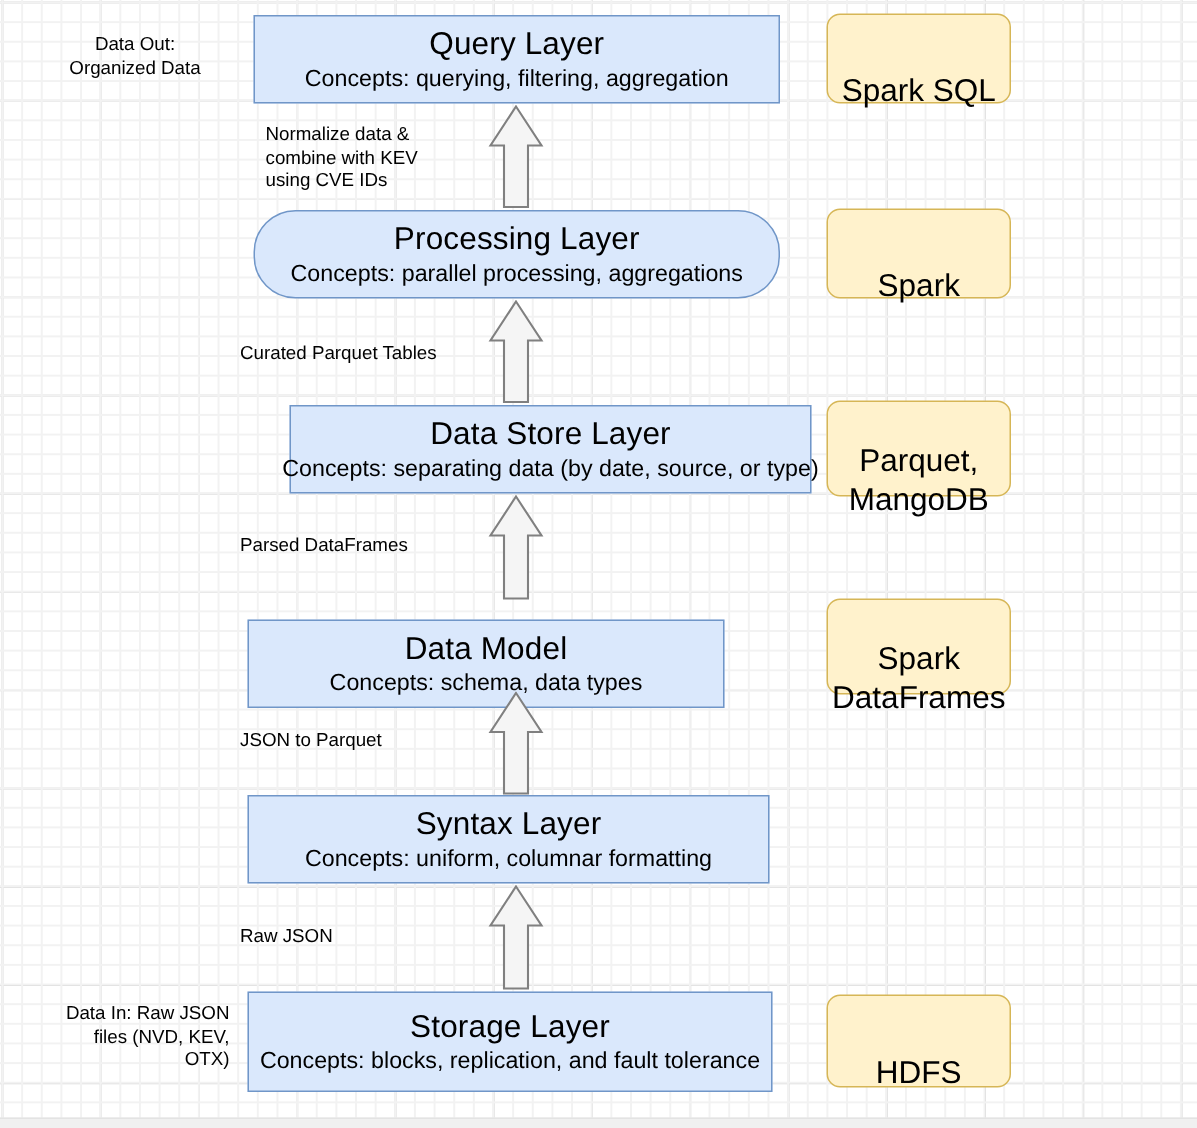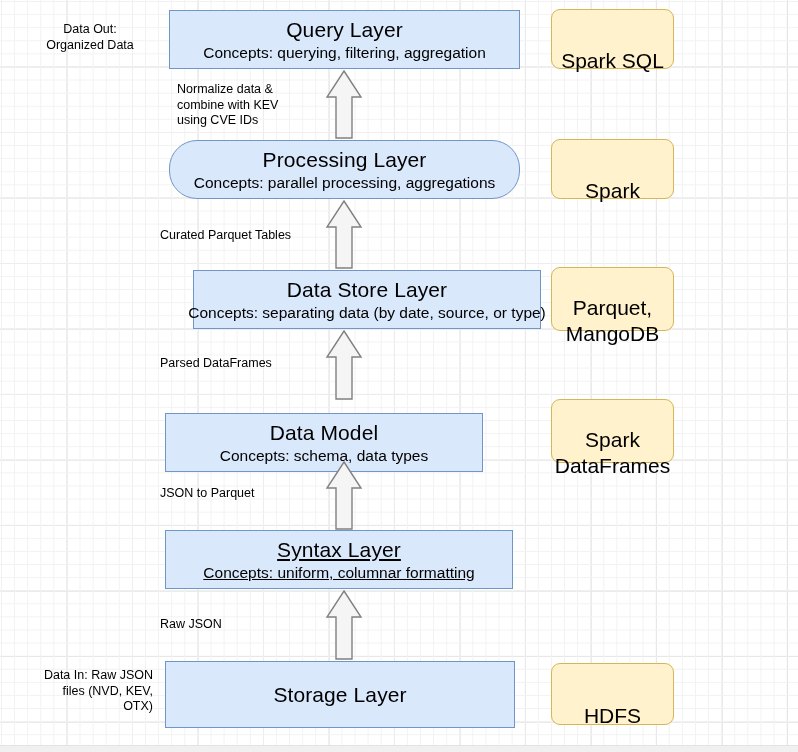--- a/index.html
+++ b/index.html
@@ -178,33 +178,34 @@
 DataFrames</span>
   </div>
 
   <div class="arrow" style="left:324px; top:461px; width:40px; height:69px;">
     <svg width="40" height="69" viewBox="0 0 40 69">
       <polygon points="20,1 37,27 28,27 28,68 12,68 12,27 3,27" fill="#f5f5f5" stroke="#808080" stroke-width="1.4" stroke-linejoin="miter"></polygon>
     </svg>
   </div>
   <div class="note" style="left:160px; top:486px; width:163px;">JSON to Parquet</div>
 
-  <div class="layer-box" style="left:165px; top:530px; width:348px; height:59px;text-decoration:underline;">
+  <div class="layer-box" style="left:165px; top:530px; width:348px; height:59px;">
     <div class="layer-title">Syntax Layer</div>
     <div class="layer-concepts">Concepts: uniform, columnar formatting</div>
   </div>
 
   <div class="arrow" style="left:324px; top:590px; width:40px; height:70px;">
     <svg width="40" height="70" viewBox="0 0 40 70">
       <polygon points="20,1 37,27 28,27 28,69 12,69 12,27 3,27" fill="#f5f5f5" stroke="#808080" stroke-width="1.4" stroke-linejoin="miter"></polygon>
     </svg>
   </div>
   <div class="note" style="left:160px; top:617px; width:163px;">Raw JSON</div>
 
   <div class="layer-box" style="left:165px; top:661px; width:350px; height:67px;">
     <div class="layer-title">Storage Layer</div>
+    <div class="layer-concepts">Concepts: blocks, replication, and fault tolerance</div>
   </div>
   <div class="tech-box" style="left:551px; top:663px; width:123px; height:62px;text-align:center;">
     <span>HDFS</span>
   </div>
 
   <div class="bottom-band"></div>
 </div>
 
 </body></html>

